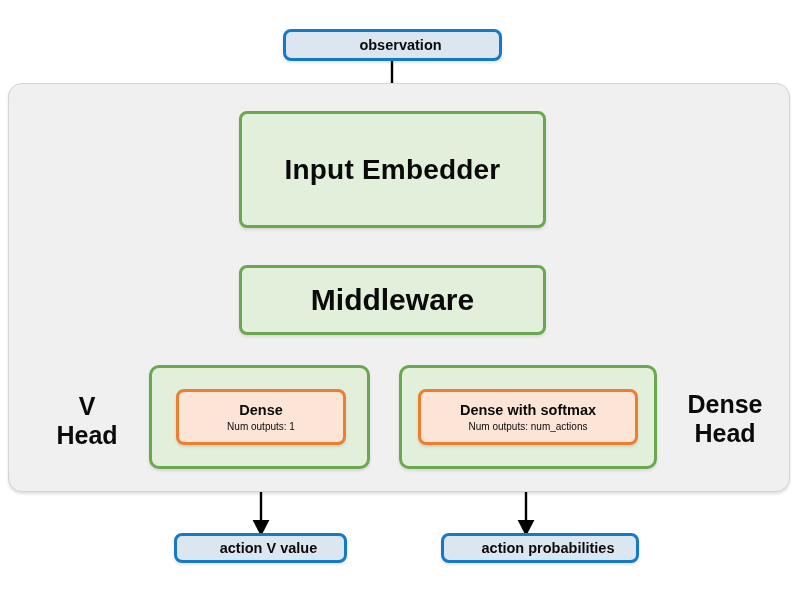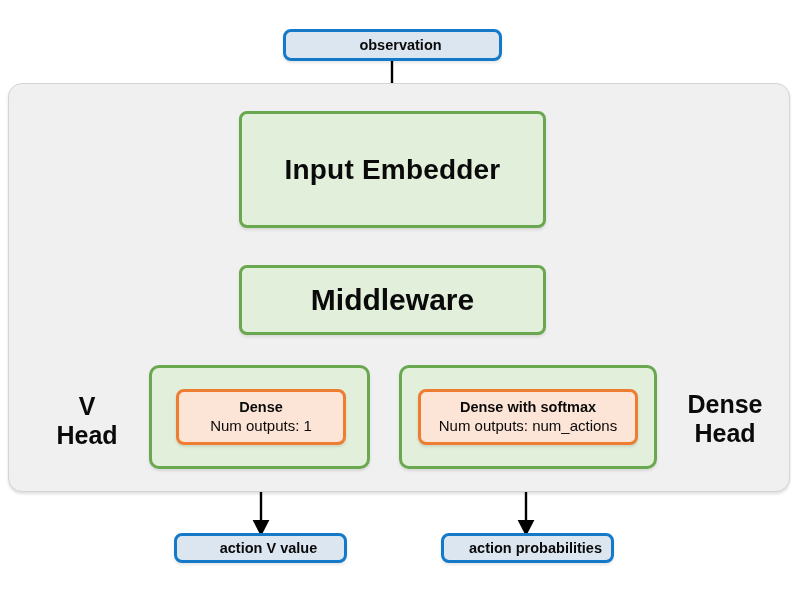--- a/index.html
+++ b/index.html
@@ -83,21 +83,21 @@
   .title-lg {
     font-size: 30px;
     font-weight: bold;
   }
   .label-bold {
     font-size: 14.5px;
     font-weight: bold;
     line-height: 1.25;
   }
   .label-sub {
-    font-size: 15px;
+    font-size: 10px;
     font-weight: normal;
     line-height: 1.3;
   }
   .io-label {
     font-size: 14.5px;
     font-weight: bold;
   }
   .side-label {
     position: absolute;
     font-size: 25px;
@@ -173,17 +173,17 @@
 
   <div class="node block-orange" style="left:418px; top:389px; width:220px; height:56px;">
     <span class="label-bold">Dense with softmax</span>
     <span class="label-sub">Num outputs: num_actions</span>
   </div>
 
   <div class="node block-blue" style="left:174px; top:533px; width:173px; height:30px;">
     <span class="io-label">action V value</span>
   </div>
 
-  <div class="node block-blue" style="left:441px; top:533px; width:173px; height:30px;">
+  <div class="node block-blue" style="left:441px; top:533px; width:198px; height:30px;">
     <span class="io-label">action probabilities</span>
   </div>
 
 </div>
 
 </body></html>

